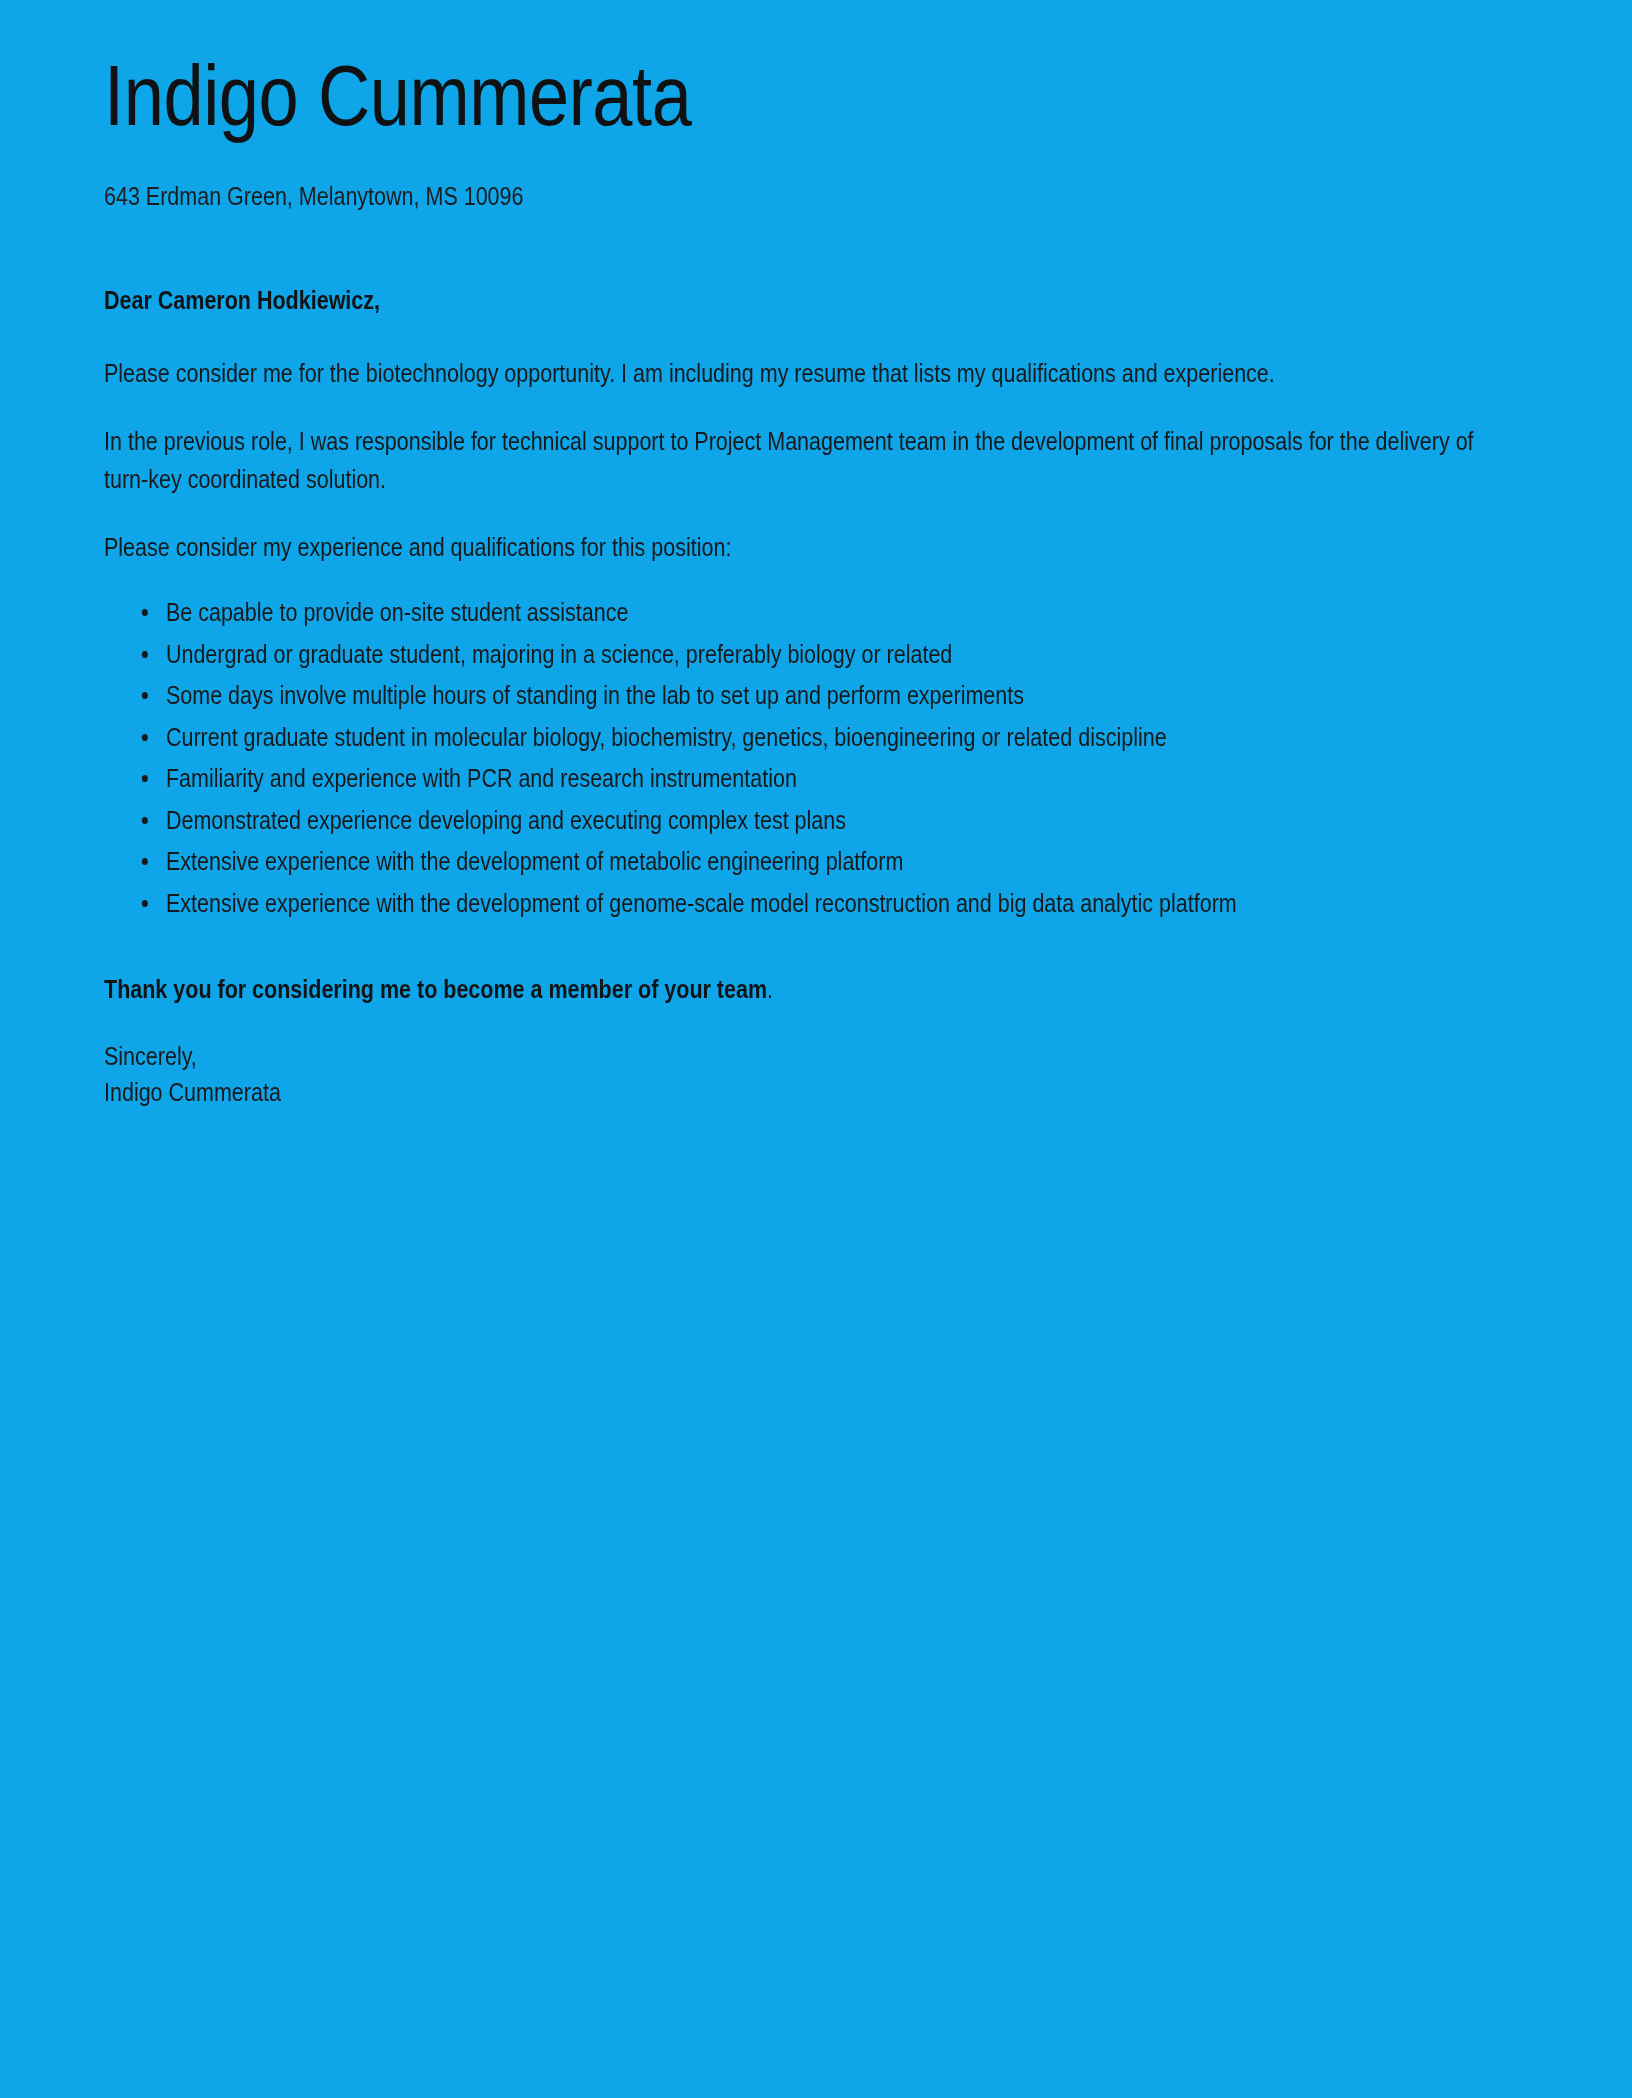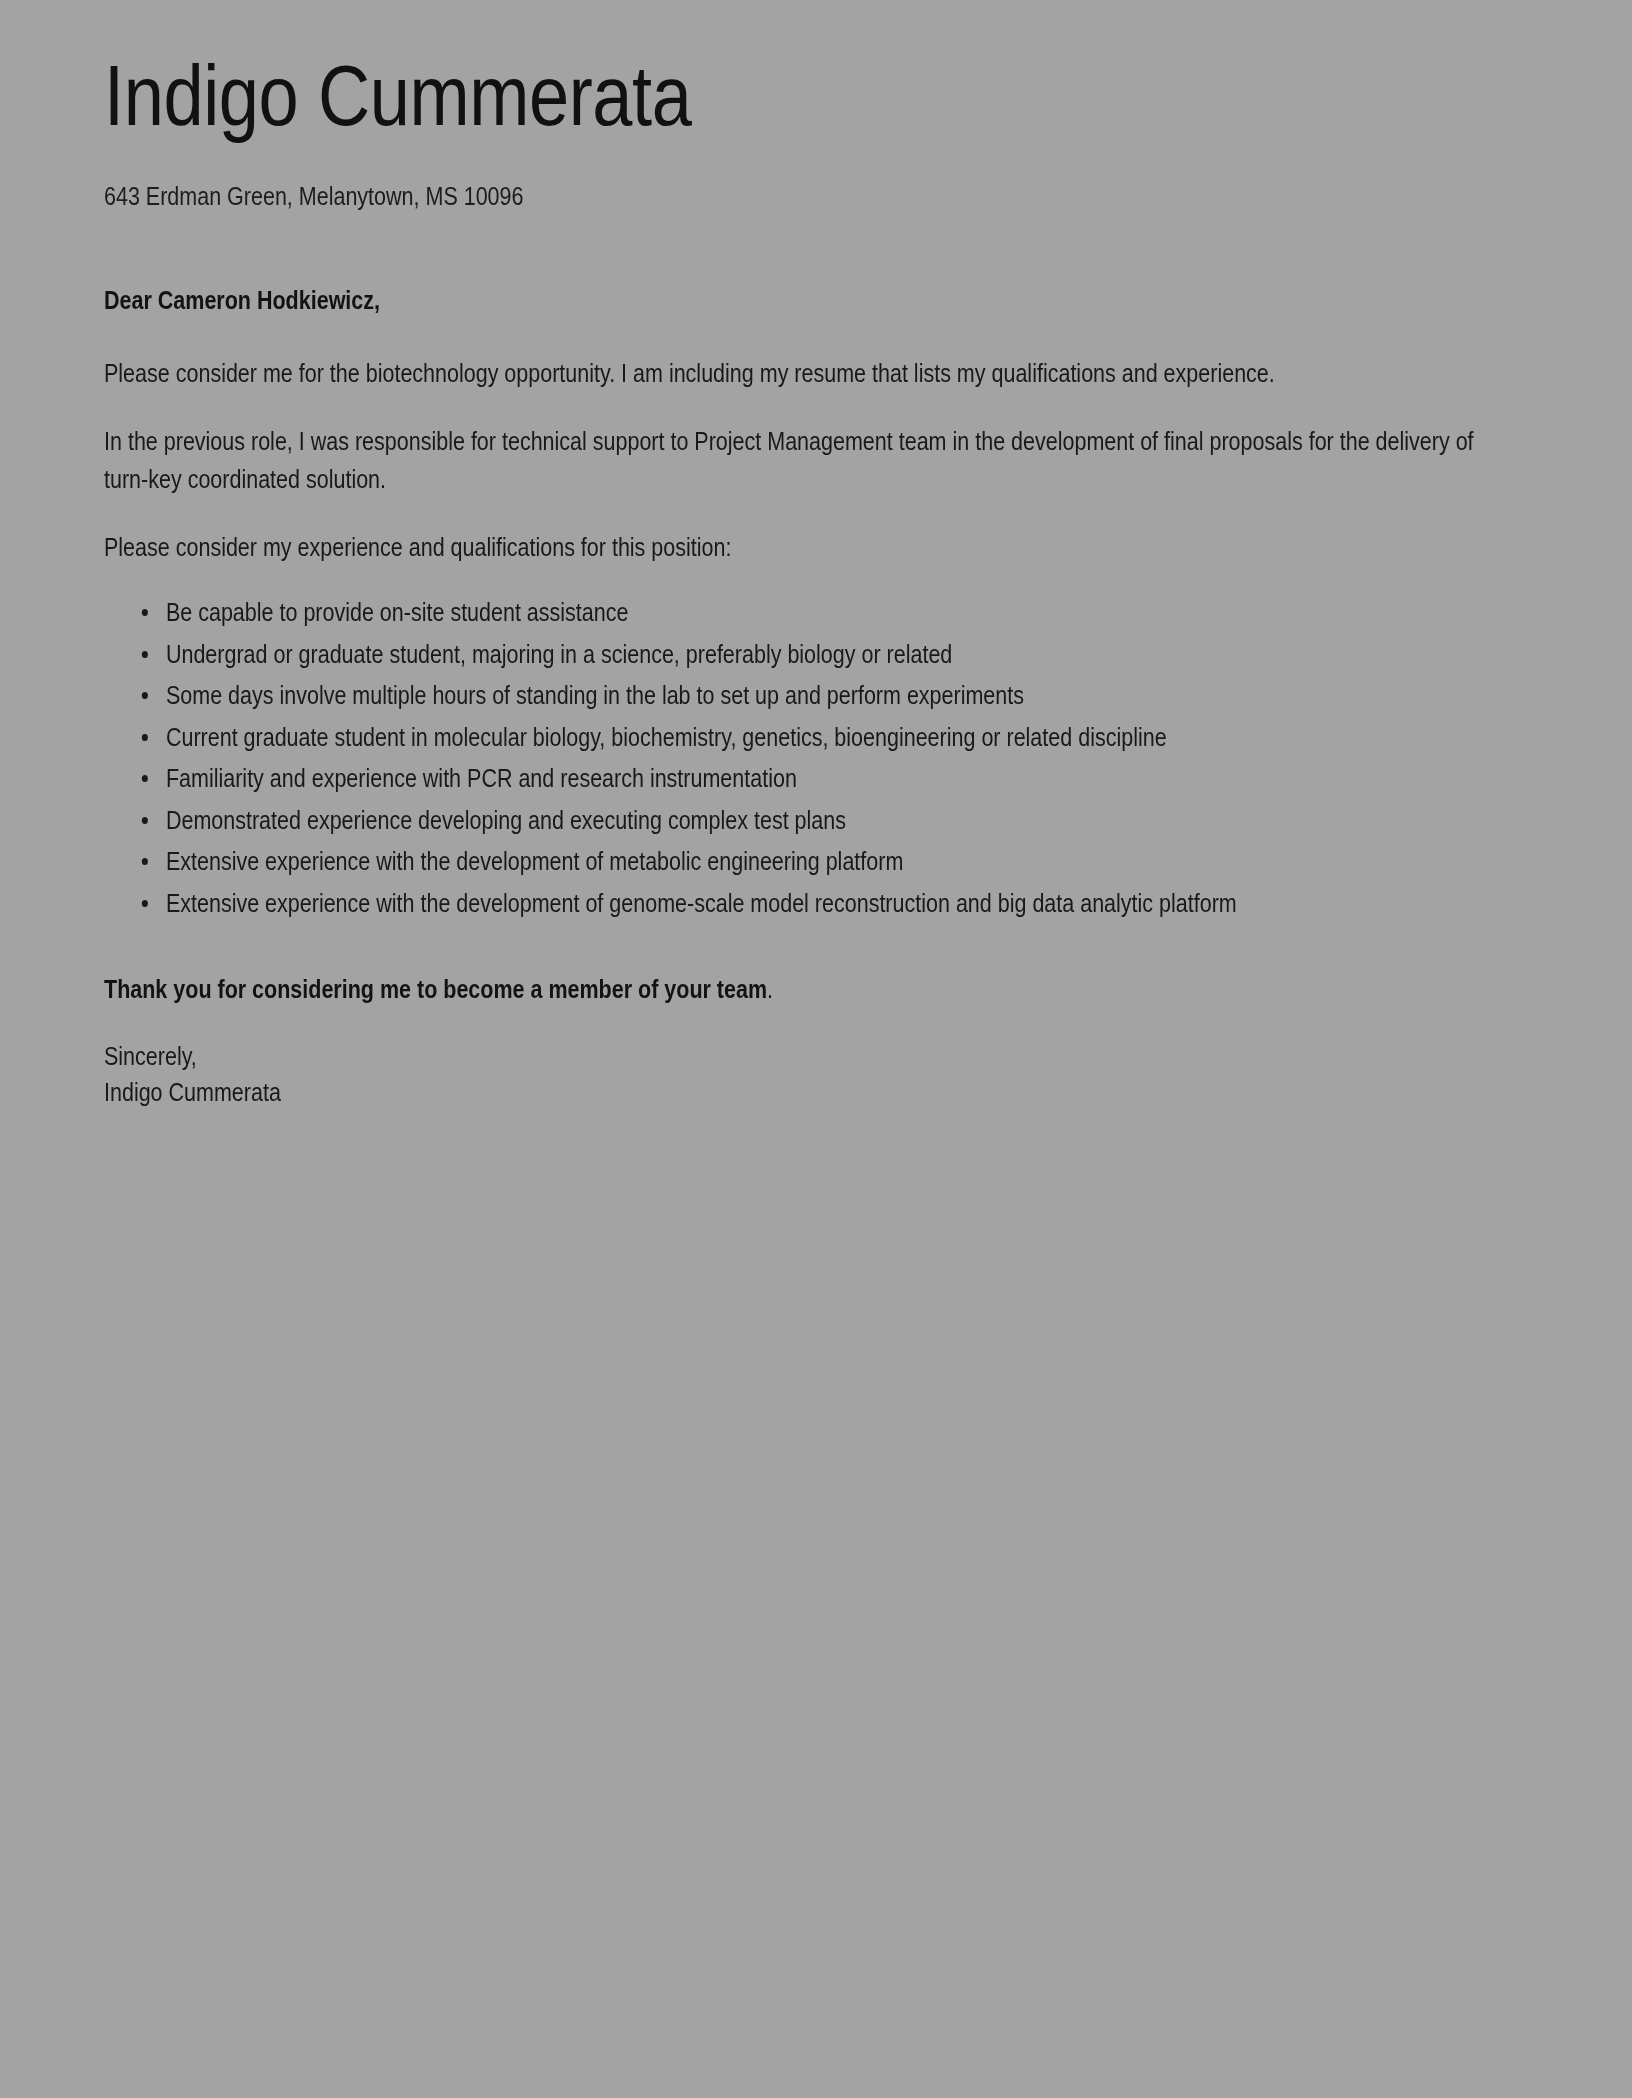--- a/index.html
+++ b/index.html
@@ -11,21 +11,21 @@
     width: 1632px;
     height: 2098px;
     font-family: "Liberation Sans", "DejaVu Sans", sans-serif;
     color: #16181a;
     -webkit-font-smoothing: antialiased;
   }
   .page {
     position: relative;
     width: 1632px;
     height: 2098px;
-    background: #a3a3a3;
+    background: #0ea5e9;
     box-sizing: border-box;
     padding: 0;
     overflow: hidden;
   }
   .content {
     position: absolute;
     left: 104px;
     top: 0;
     width: 1420px;
   }

